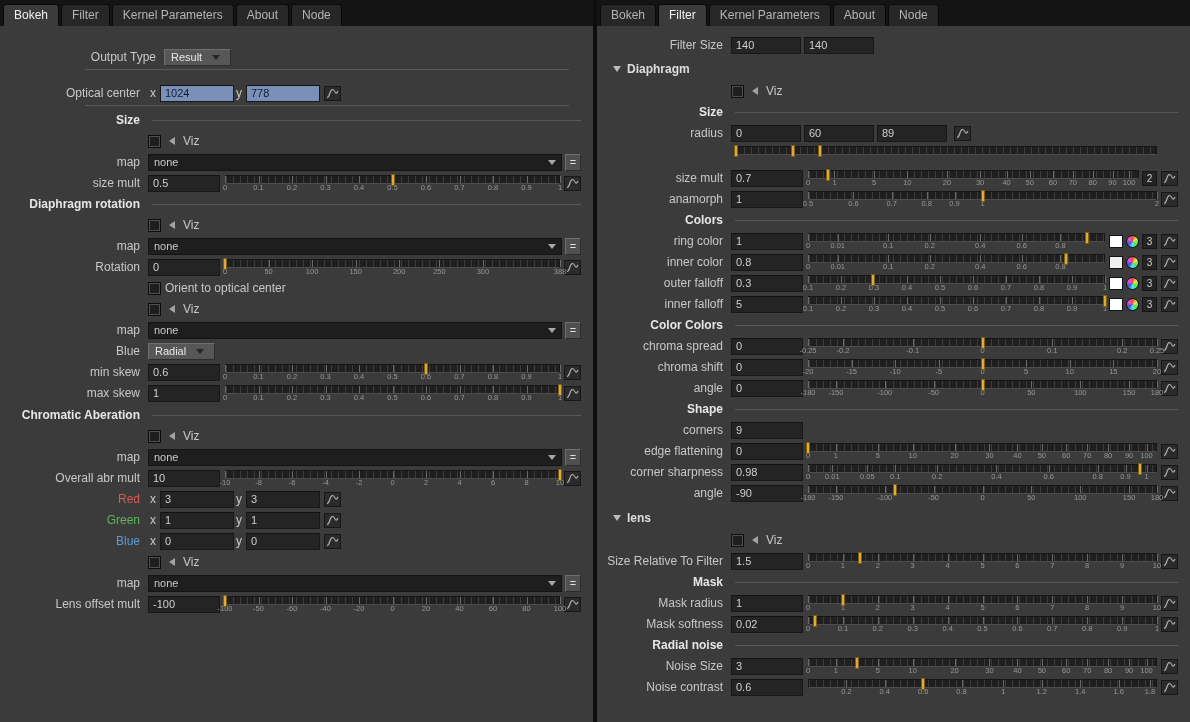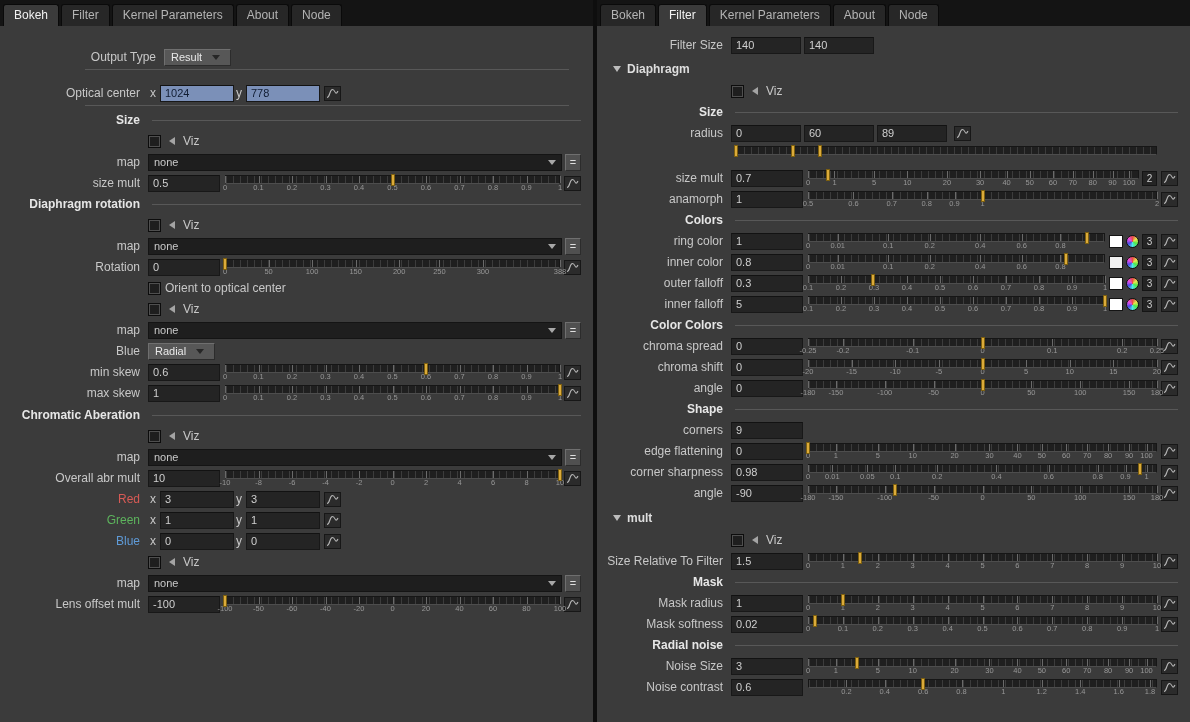--- a/index.html
+++ b/index.html
@@ -860,21 +860,21 @@
             <span class="handle" style="left: 25%;"></span>
           </div>
           <span class="curve">
             <svg width="13" height="11" viewBox="0 0 16 14">
               <path d="M1 12 C5 12 4 2 8 2 C12 2 11 11 15 4" fill="none" stroke="#b6b6b6" stroke-width="1.4"></path>
             </svg>
           </span>
         </div>
         <div class="ghead" style="margin-top: 7px;">
           <span class="gtri"></span>
-          <span>mult</span>
+          <span>lens</span>
         </div>
         <div class="row" style="margin-top: 4px;">
           <div class="label"></div>
           <span class="cb"></span>
           <span class="varr"></span>
           <span class="cbtext">Viz</span>
         </div>
         <div class="row">
           <div class="label">Size Relative To Filter</div>
           <input class="field" type="text" readonly="" value="1.5" style="">

